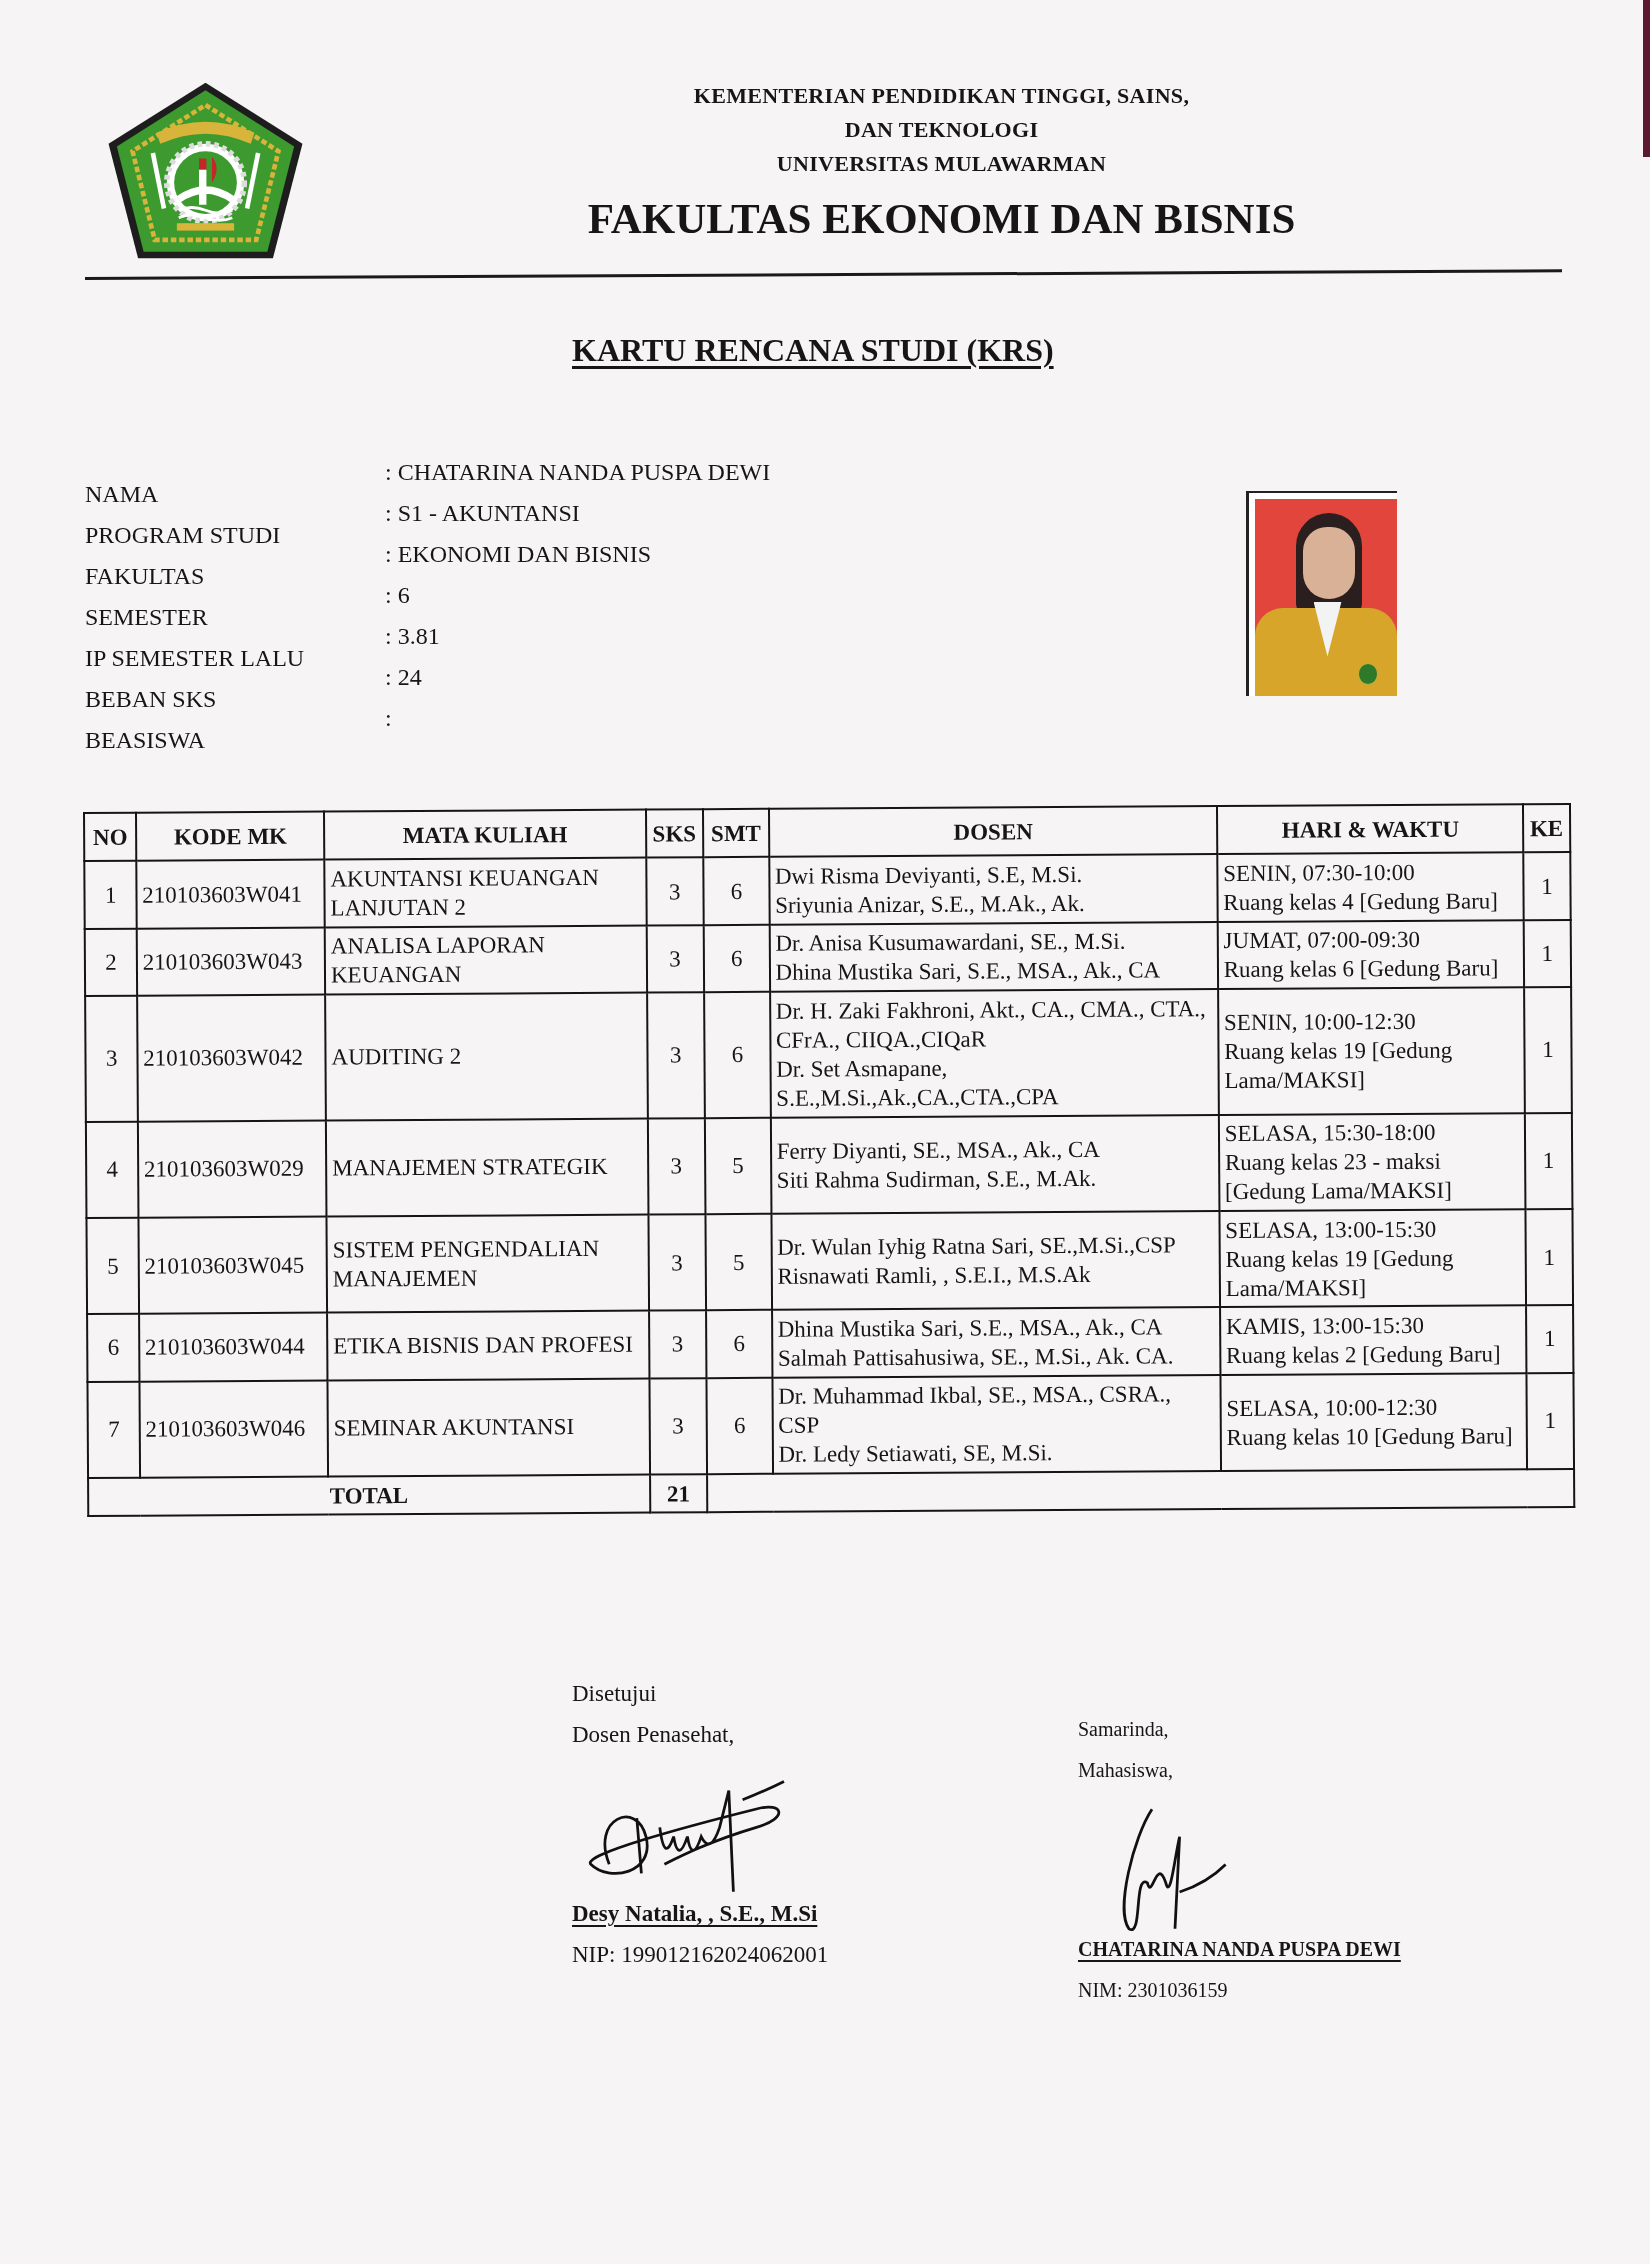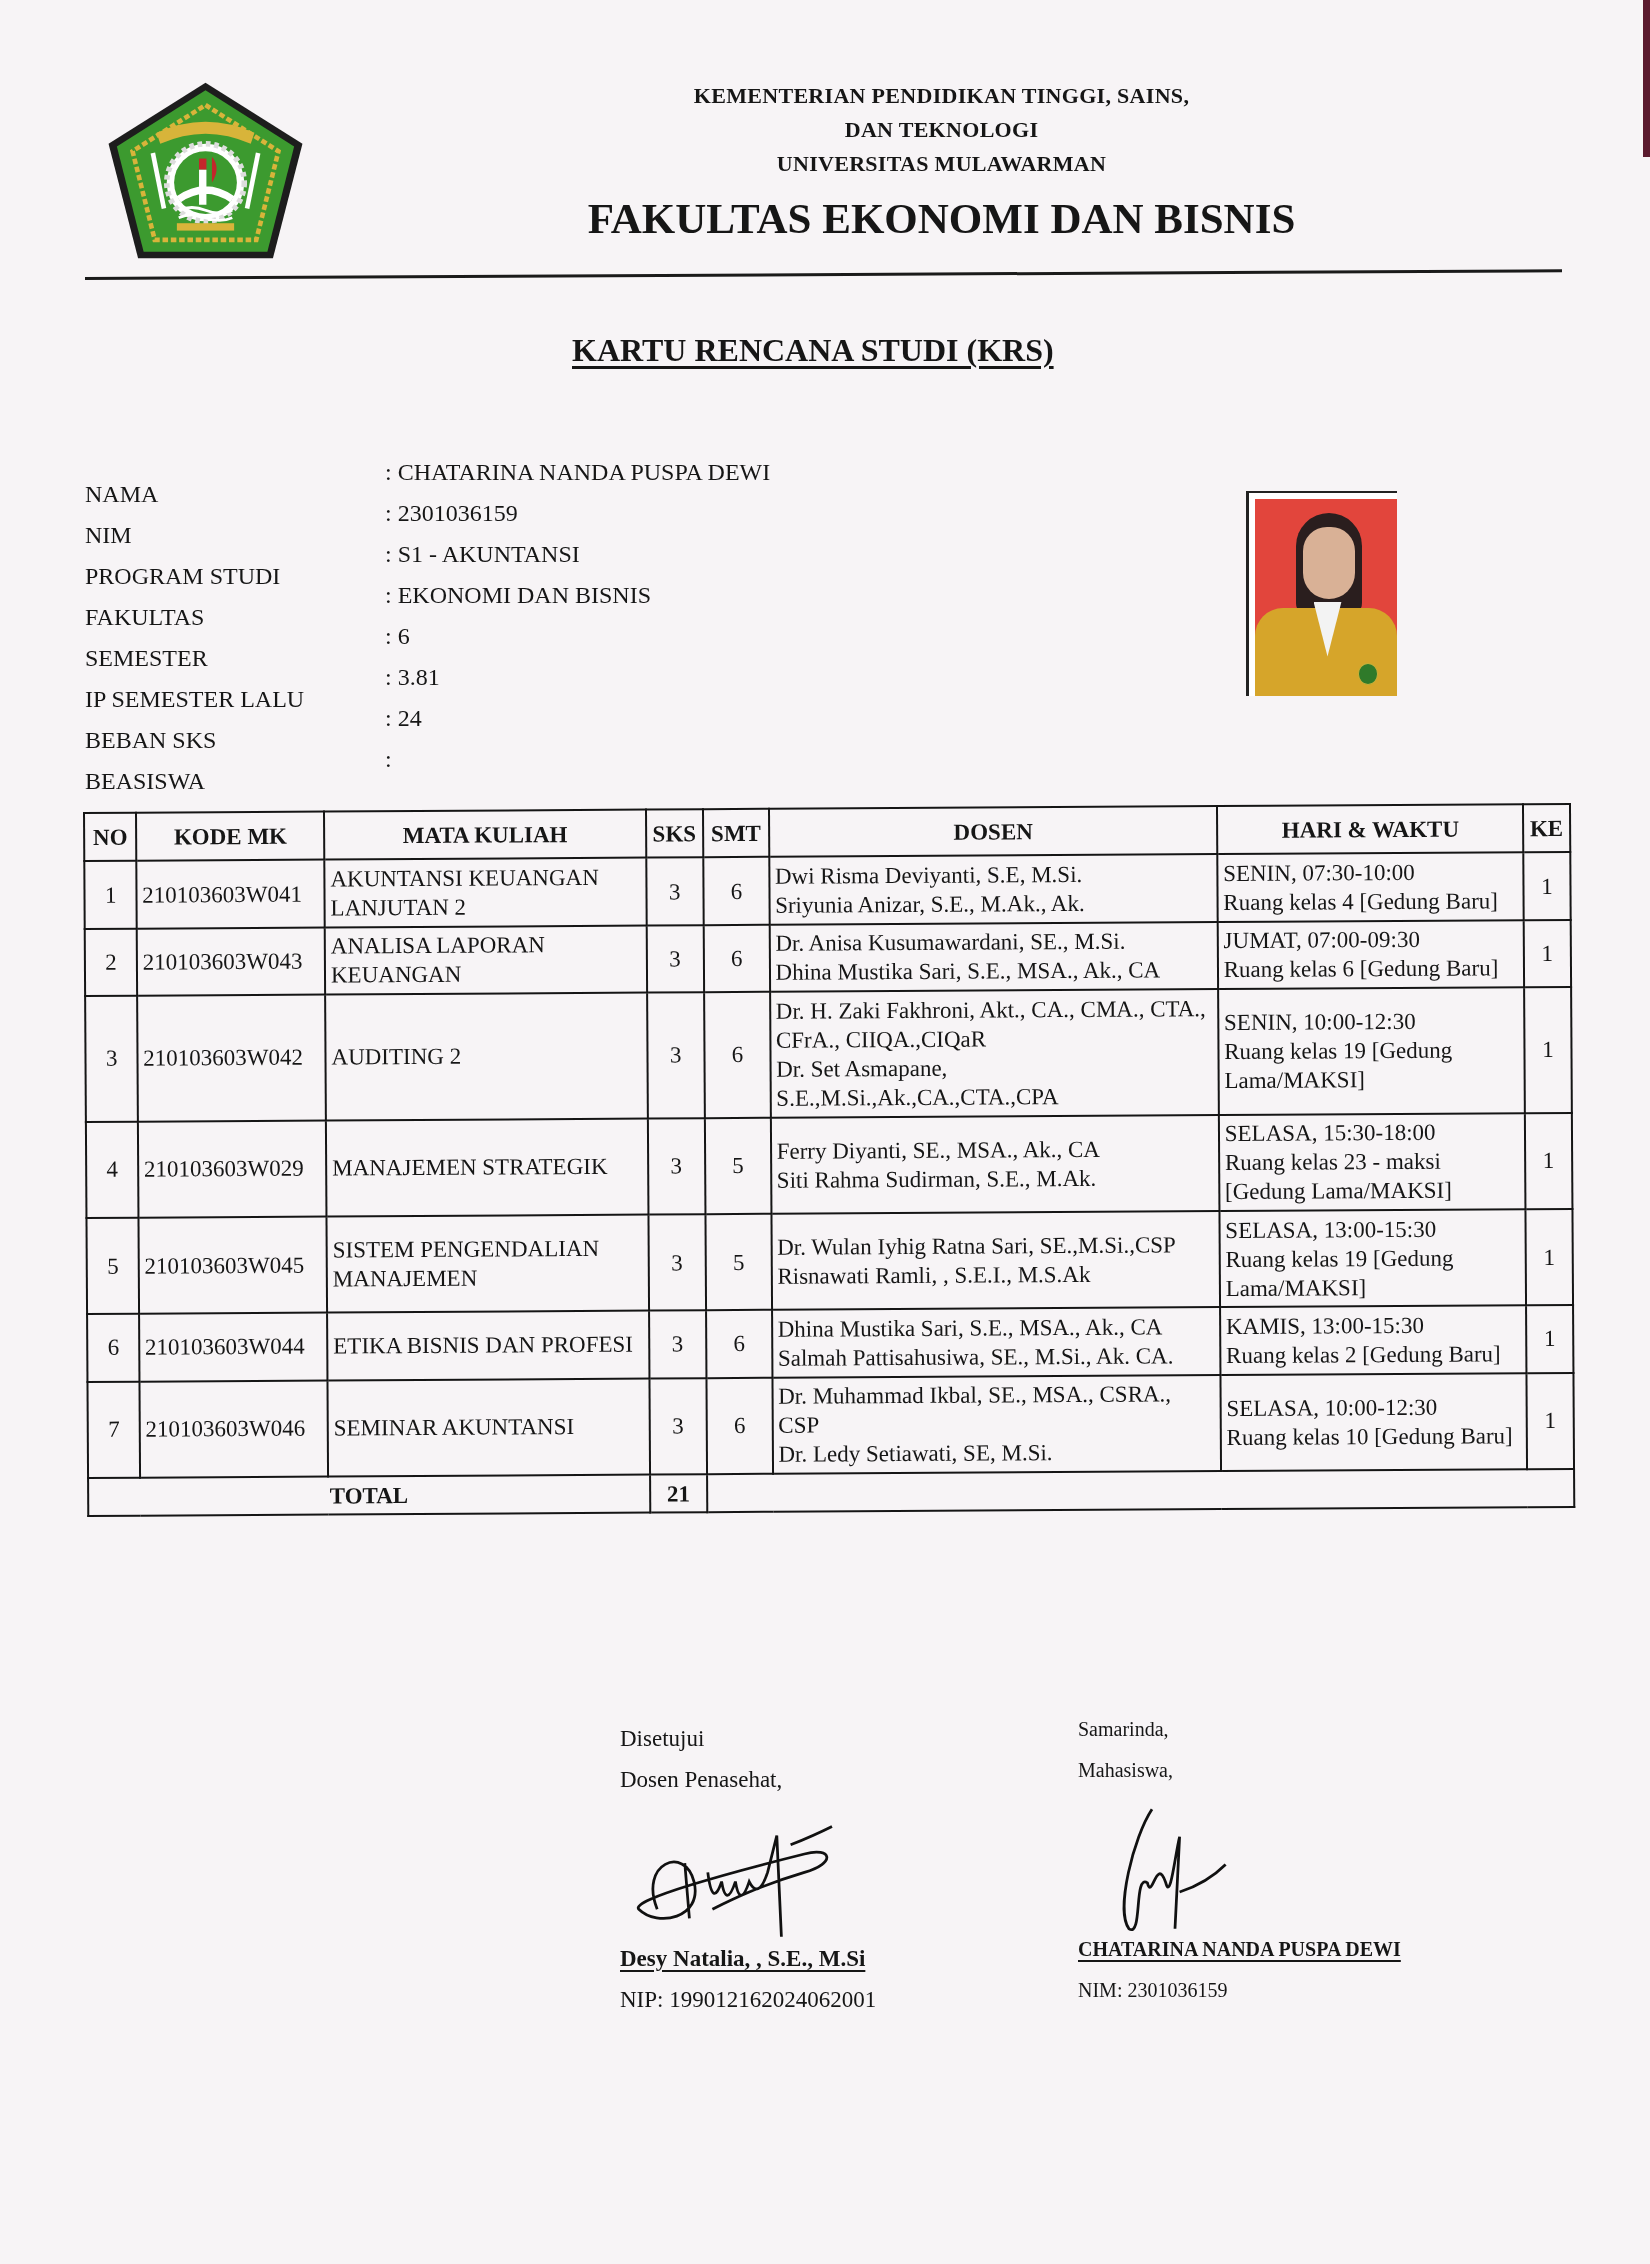--- a/index.html
+++ b/index.html
@@ -28,21 +28,21 @@
   .photo .collar { position:absolute; left:59px; top:103px; width:28px; height:55px; background:#f3f3f3; clip-path:polygon(0 0,100% 0,50% 100%); }
   .photo .badge { position:absolute; left:103px; top:164px; width:18.5px; height:20px; background:#2f7a2a; border-radius:50%; border:1.8px solid #c9b13a; }
 
   table.krs { position:absolute; left:83px; top:812px; border-collapse:collapse; font-size:23px; transform:rotate(-0.35deg); transform-origin:left top; }
   table.krs th, table.krs td { border:2.3px solid #151515; padding:3.7px 4.6px; vertical-align:middle; line-height:29px; }
   table.krs th { font-weight:bold; font-size:23px; height:39px; }
   table.krs td.c { text-align:center; }
   .col-no{width:41px}.col-kode{width:177px}.col-mk{width:310px}.col-sks{width:46px}.col-smt{width:55px}.col-dosen{width:437px}.col-hari{width:295px}.col-ke{width:35px}
   td.total-label { text-align:center; font-weight:bold; }
   td.total-val { font-weight:bold; text-align:center;border-radius:14px; }
-  .sig-left { position:absolute; left:572px; top:1726px; font-size:23px;margin-left:48px; }
+  .sig-left { position:absolute; left:572px; top:1681px; font-size:23px; }
   .sig-right { position:absolute; left:1078px; top:1718px; font-size:20px; }
   .sig-left .ln, .sig-right .ln { height:41px; }
   .signame { font-weight:bold; text-decoration:underline; text-underline-offset:3.7px; }
   .sigsvg { display:block; }
 </style>
 </head>
 <body>
 
 <div class="edge"></div>
 
@@ -71,24 +71,20 @@
 <div class="rule"></div>
 
 <div class="title">KARTU RENCANA STUDI (KRS)</div>
 
 <div class="info">
   <div class="row">
       <span class="lbl">NAMA</span>
       <span class="val">: CHATARINA NANDA PUSPA DEWI</span>
     </div>
   <div class="row">
-      <span class="lbl">NIM</span>
-      <span class="val">: 2301036159</span>
-    </div>
-  <div class="row">
       <span class="lbl">PROGRAM STUDI</span>
       <span class="val">: S1 - AKUNTANSI</span>
     </div>
   <div class="row">
       <span class="lbl">FAKULTAS</span>
       <span class="val">: EKONOMI DAN BISNIS</span>
     </div>
   <div class="row">
       <span class="lbl">SEMESTER</span>
       <span class="val">: 6</span>

